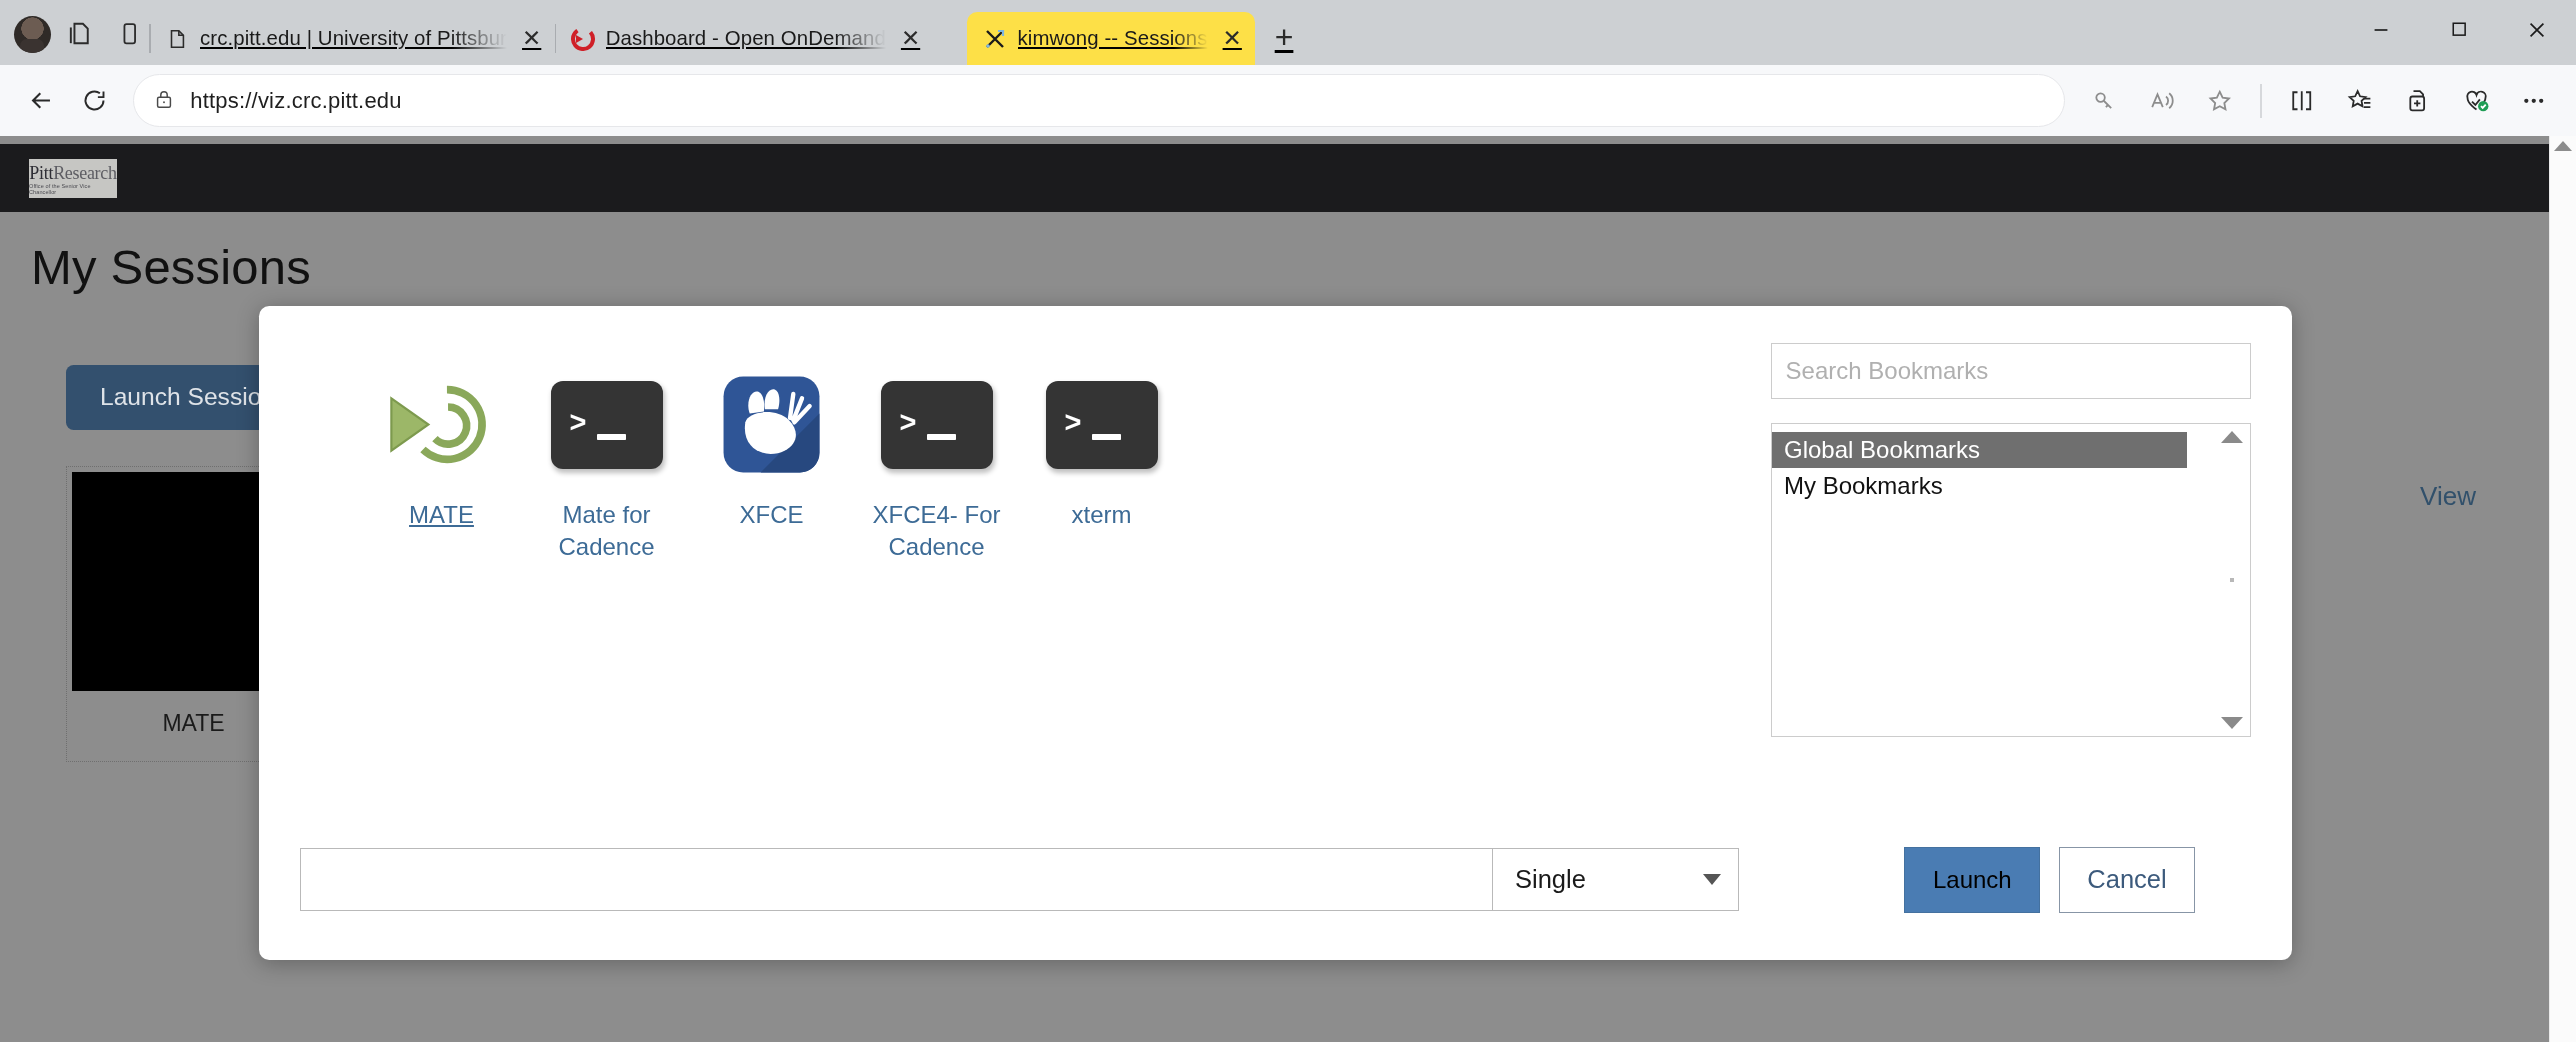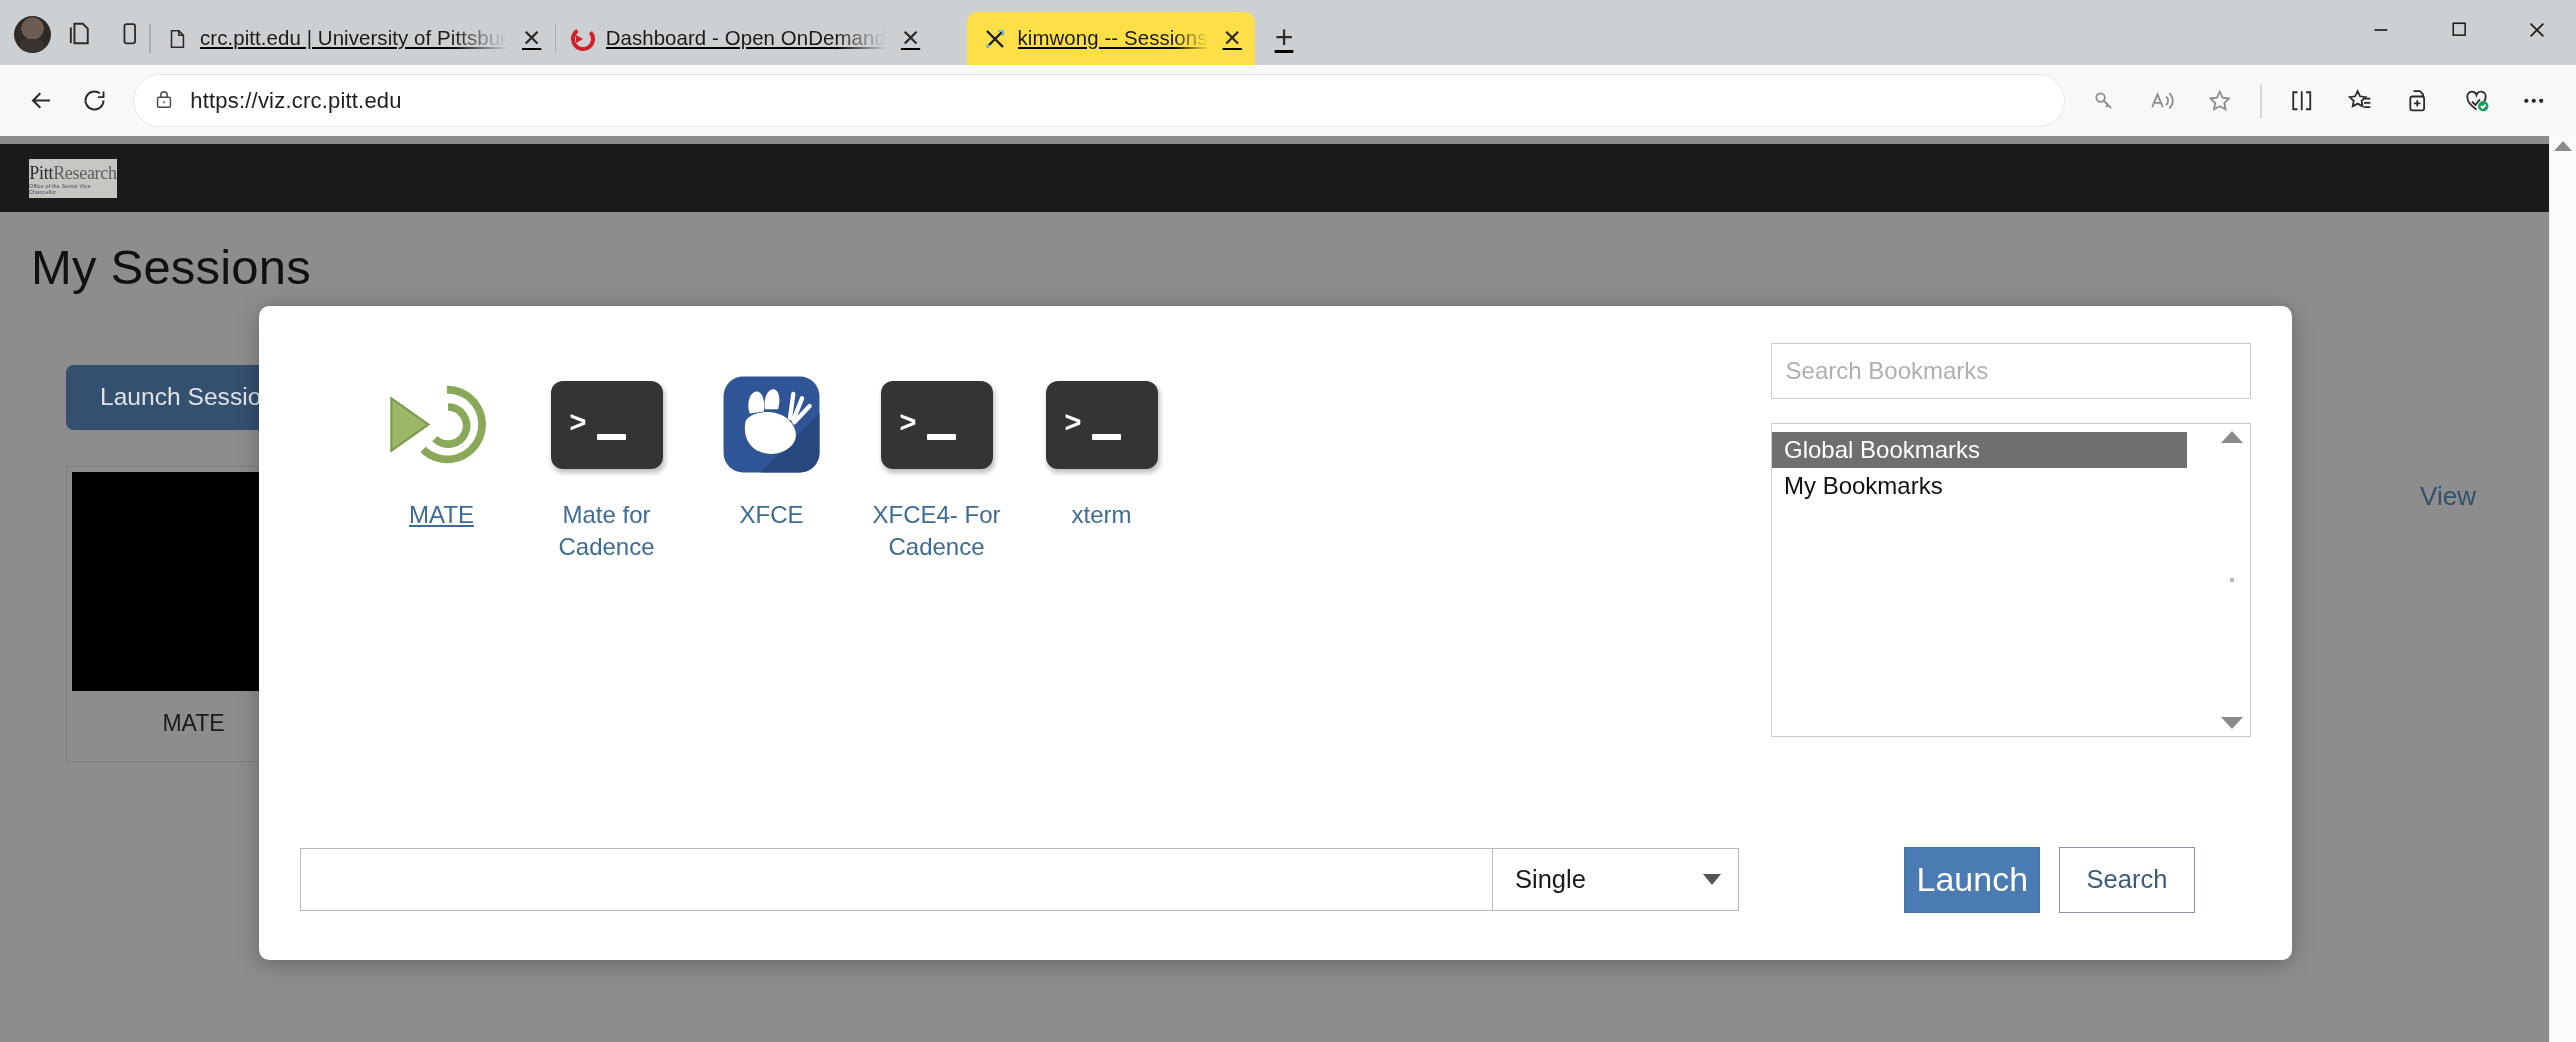--- a/index.html
+++ b/index.html
@@ -206,22 +206,22 @@
     font-size: 24px; color:#222; padding: 0 12px; outline: none;
   }
   .cmd-select {
     width: 246px; height: 63px; border:0.8px solid #b9b9b9; border-left: none; background:#fff;
     display:flex; align-items:center; justify-content: space-between;
     padding: 0 17px 0 22px; font-size: 25.5px; color:#1a1a1a;
   }
   .caret-dn { width:0;height:0;border-left:9.3px solid transparent;border-right:9.3px solid transparent;border-top:11px solid #555; }
   .footer-actions { margin-left: auto; display:flex; align-items:center; gap: 18.7px; padding-right: 56px; }
   .btn-launch {
-    width: 136px; height: 66px; background:#4a7cb3; color:#ffffff;
-    display:flex;align-items:center;justify-content:center; font-size:34px;
+    width: 136px; height: 66px; background:#4a7cb3; color:#000000;
+    display:flex;align-items:center;justify-content:center; font-size:24px;
     border: 0.8px solid #44719f;
   }
   .btn-cancel {
     width: 136px; height: 66px; background:#fff; color:#3c5a7c;
     display:flex;align-items:center;justify-content:center; font-size:25.5px;
     border: 1.7px solid #8795a6;
   }
 </style>
 </head>
 <body>
@@ -489,20 +489,20 @@
       <div class="modal-footer">
         <div class="cmd-wrap">
           <input class="cmd-input" type="text" value="" placeholder="" style="">
           <div class="cmd-select">
             <span>Single</span>
             <span class="caret-dn"></span>
           </div>
         </div>
         <div class="footer-actions">
           <div class="btn-launch">Launch</div>
-          <div class="btn-cancel">Search</div>
+          <div class="btn-cancel">Cancel</div>
         </div>
       </div>
     </div>
 
   </div>
 </div>
 
 
 </body></html>

